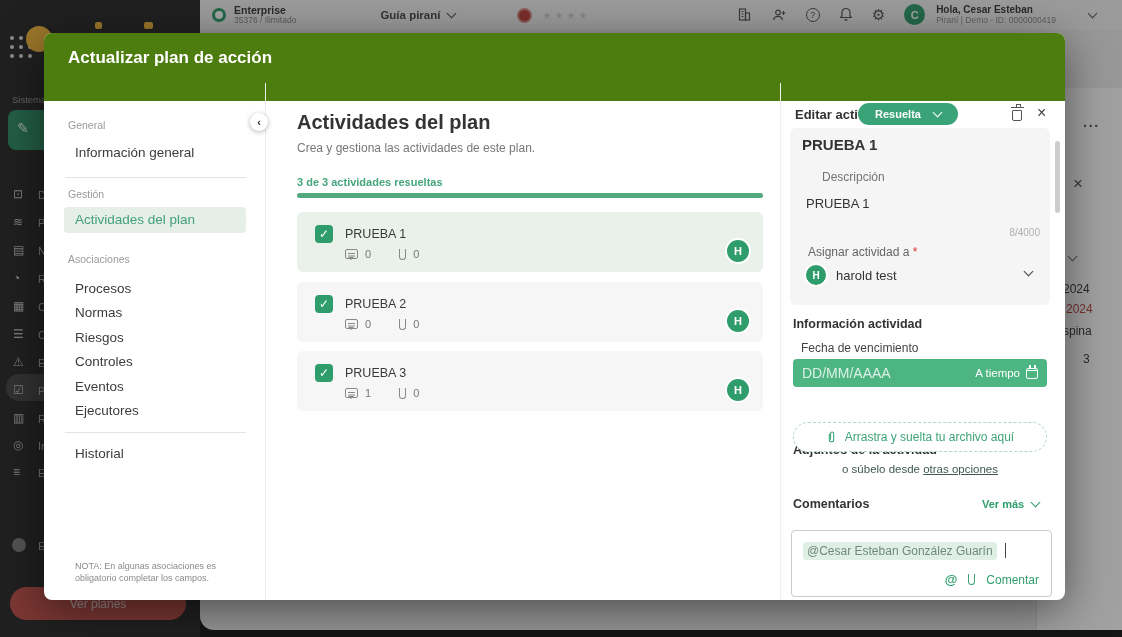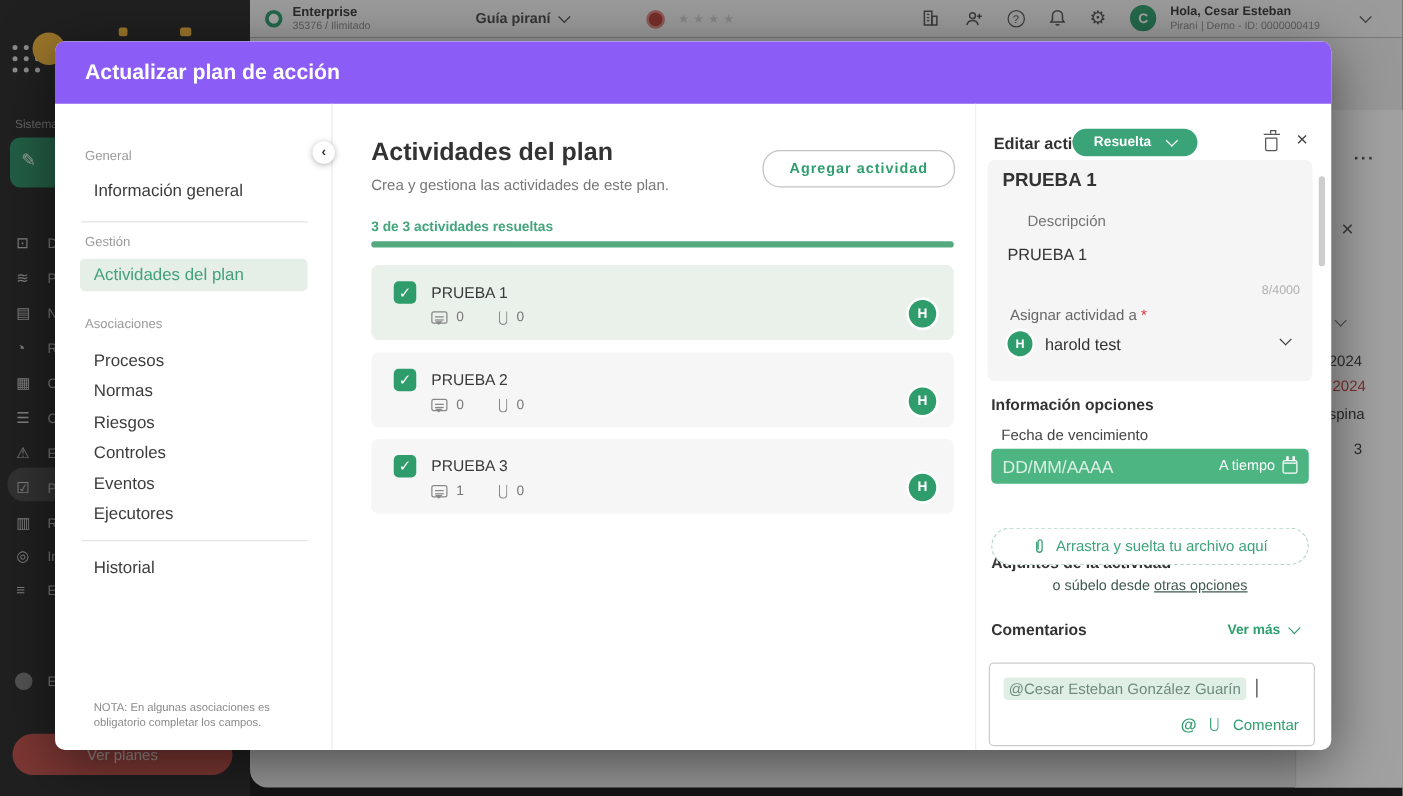--- a/index.html
+++ b/index.html
@@ -50,21 +50,21 @@
   .drawer .d-chev{position:absolute;left:32px;top:168px;color:#777;}
   .drawer .d-y1{position:absolute;left:26px;top:194px;font-size:12px;color:#3a3a3a;}
   .drawer .d-y2{position:absolute;left:29px;top:214px;font-size:12px;color:#b9443c;}
   .drawer .d-frag{position:absolute;left:26px;top:236px;font-size:12px;color:#3a3a3a;}
   .drawer .d-count{position:absolute;left:46px;top:264px;font-size:12px;color:#3a3a3a;}
 
   .overlay{position:absolute;inset:0;background:rgba(15,15,15,.38);z-index:40;}
 
   
   .modal{position:absolute;left:44px;top:33px;width:1021px;height:567px;background:#fff;border-radius:8px;box-shadow:0 10px 45px rgba(0,0,0,.5);z-index:50;overflow:hidden;}
-  .modal-header{position:absolute;left:0;top:0;width:100%;height:50px;background:#8b5cf6;}
+  .modal-header{position:absolute;left:0;top:0;width:100%;height:68px;background:#4d7c0f;}
   .modal-title{position:absolute;left:24px;top:0;line-height:50px;font-size:17px;font-weight:bold;color:#fff;}
 
   .v-divider{position:absolute;left:221px;top:50px;bottom:0;width:1px;background:#ececec;}
   .p-divider{position:absolute;left:736px;top:50px;bottom:0;width:1px;background:#f0f0f0;}
 
   .collapse-btn{position:absolute;left:206px;top:80px;width:18px;height:18px;border-radius:50%;background:#fff;box-shadow:0 1px 5px rgba(0,0,0,.3);display:flex;align-items:center;justify-content:center;font-size:11px;font-weight:bold;color:#333;z-index:5;}
   .collapse-btn::after{content:"‹";}
 
   .nav-section{position:absolute;left:24px;font-size:10.5px;color:#9a9a9a;}
   .nav-item{position:absolute;left:31px;font-size:13.5px;color:#3c3c3c;}
@@ -297,21 +297,20 @@
     <span class="nav-item n-a2">Riesgos</span>
     <span class="nav-item n-a3">Controles</span>
     <span class="nav-item n-a4">Eventos</span>
     <span class="nav-item n-a5">Ejecutores</span>
     <div class="nav-hr hr2"></div>
     <span class="nav-item n-hist">Historial</span>
     <div class="nav-note">NOTA: En algunas asociaciones es obligatorio completar los campos.</div>
 
     <span class="main-title">Actividades del plan</span>
     <span class="main-sub">Crea y gestiona las actividades de este plan.</span>
-    <div class="add-btn">Agregar actividad</div>
     <span class="progress-label">3 de 3 actividades resueltas</span>
     <div class="progress"></div>
 
     <div class="act-row r1 selected">
       <span class="act-check"></span>
       <span class="act-title">PRUEBA 1</span>
       <span class="act-meta">
         <span class="bubble"></span>
         <span>0</span>
         <span class="meta-gap"></span>
@@ -363,21 +362,21 @@
       <span class="dc-counter">8/4000</span>
       <span class="dc-assign-label"><span>Asignar actividad a </span><span class="req">*</span></span>
       <span class="dc-assignee">
         <span class="mini-avatar">H</span>
         <span class="name">harold test</span>
       </span>
       <span class="chev dc-chev"></span>
     </div>
     <div class="scroll-thumb"></div>
 
-    <span class="sec-additional">Información opciones</span>
+    <span class="sec-additional">Información actividad</span>
     <span class="due-label">Fecha de vencimiento</span>
     <div class="date-input">
       <span class="date-ph">DD/MM/AAAA</span>
       <span class="date-status">A tiempo</span>
       <span class="cal"></span>
     </div>
 
     <span class="sec-attach">Adjuntos de la actividad</span>
     <div class="dropzone">
       <svg width="11" height="14" viewBox="0 0 12 16">

